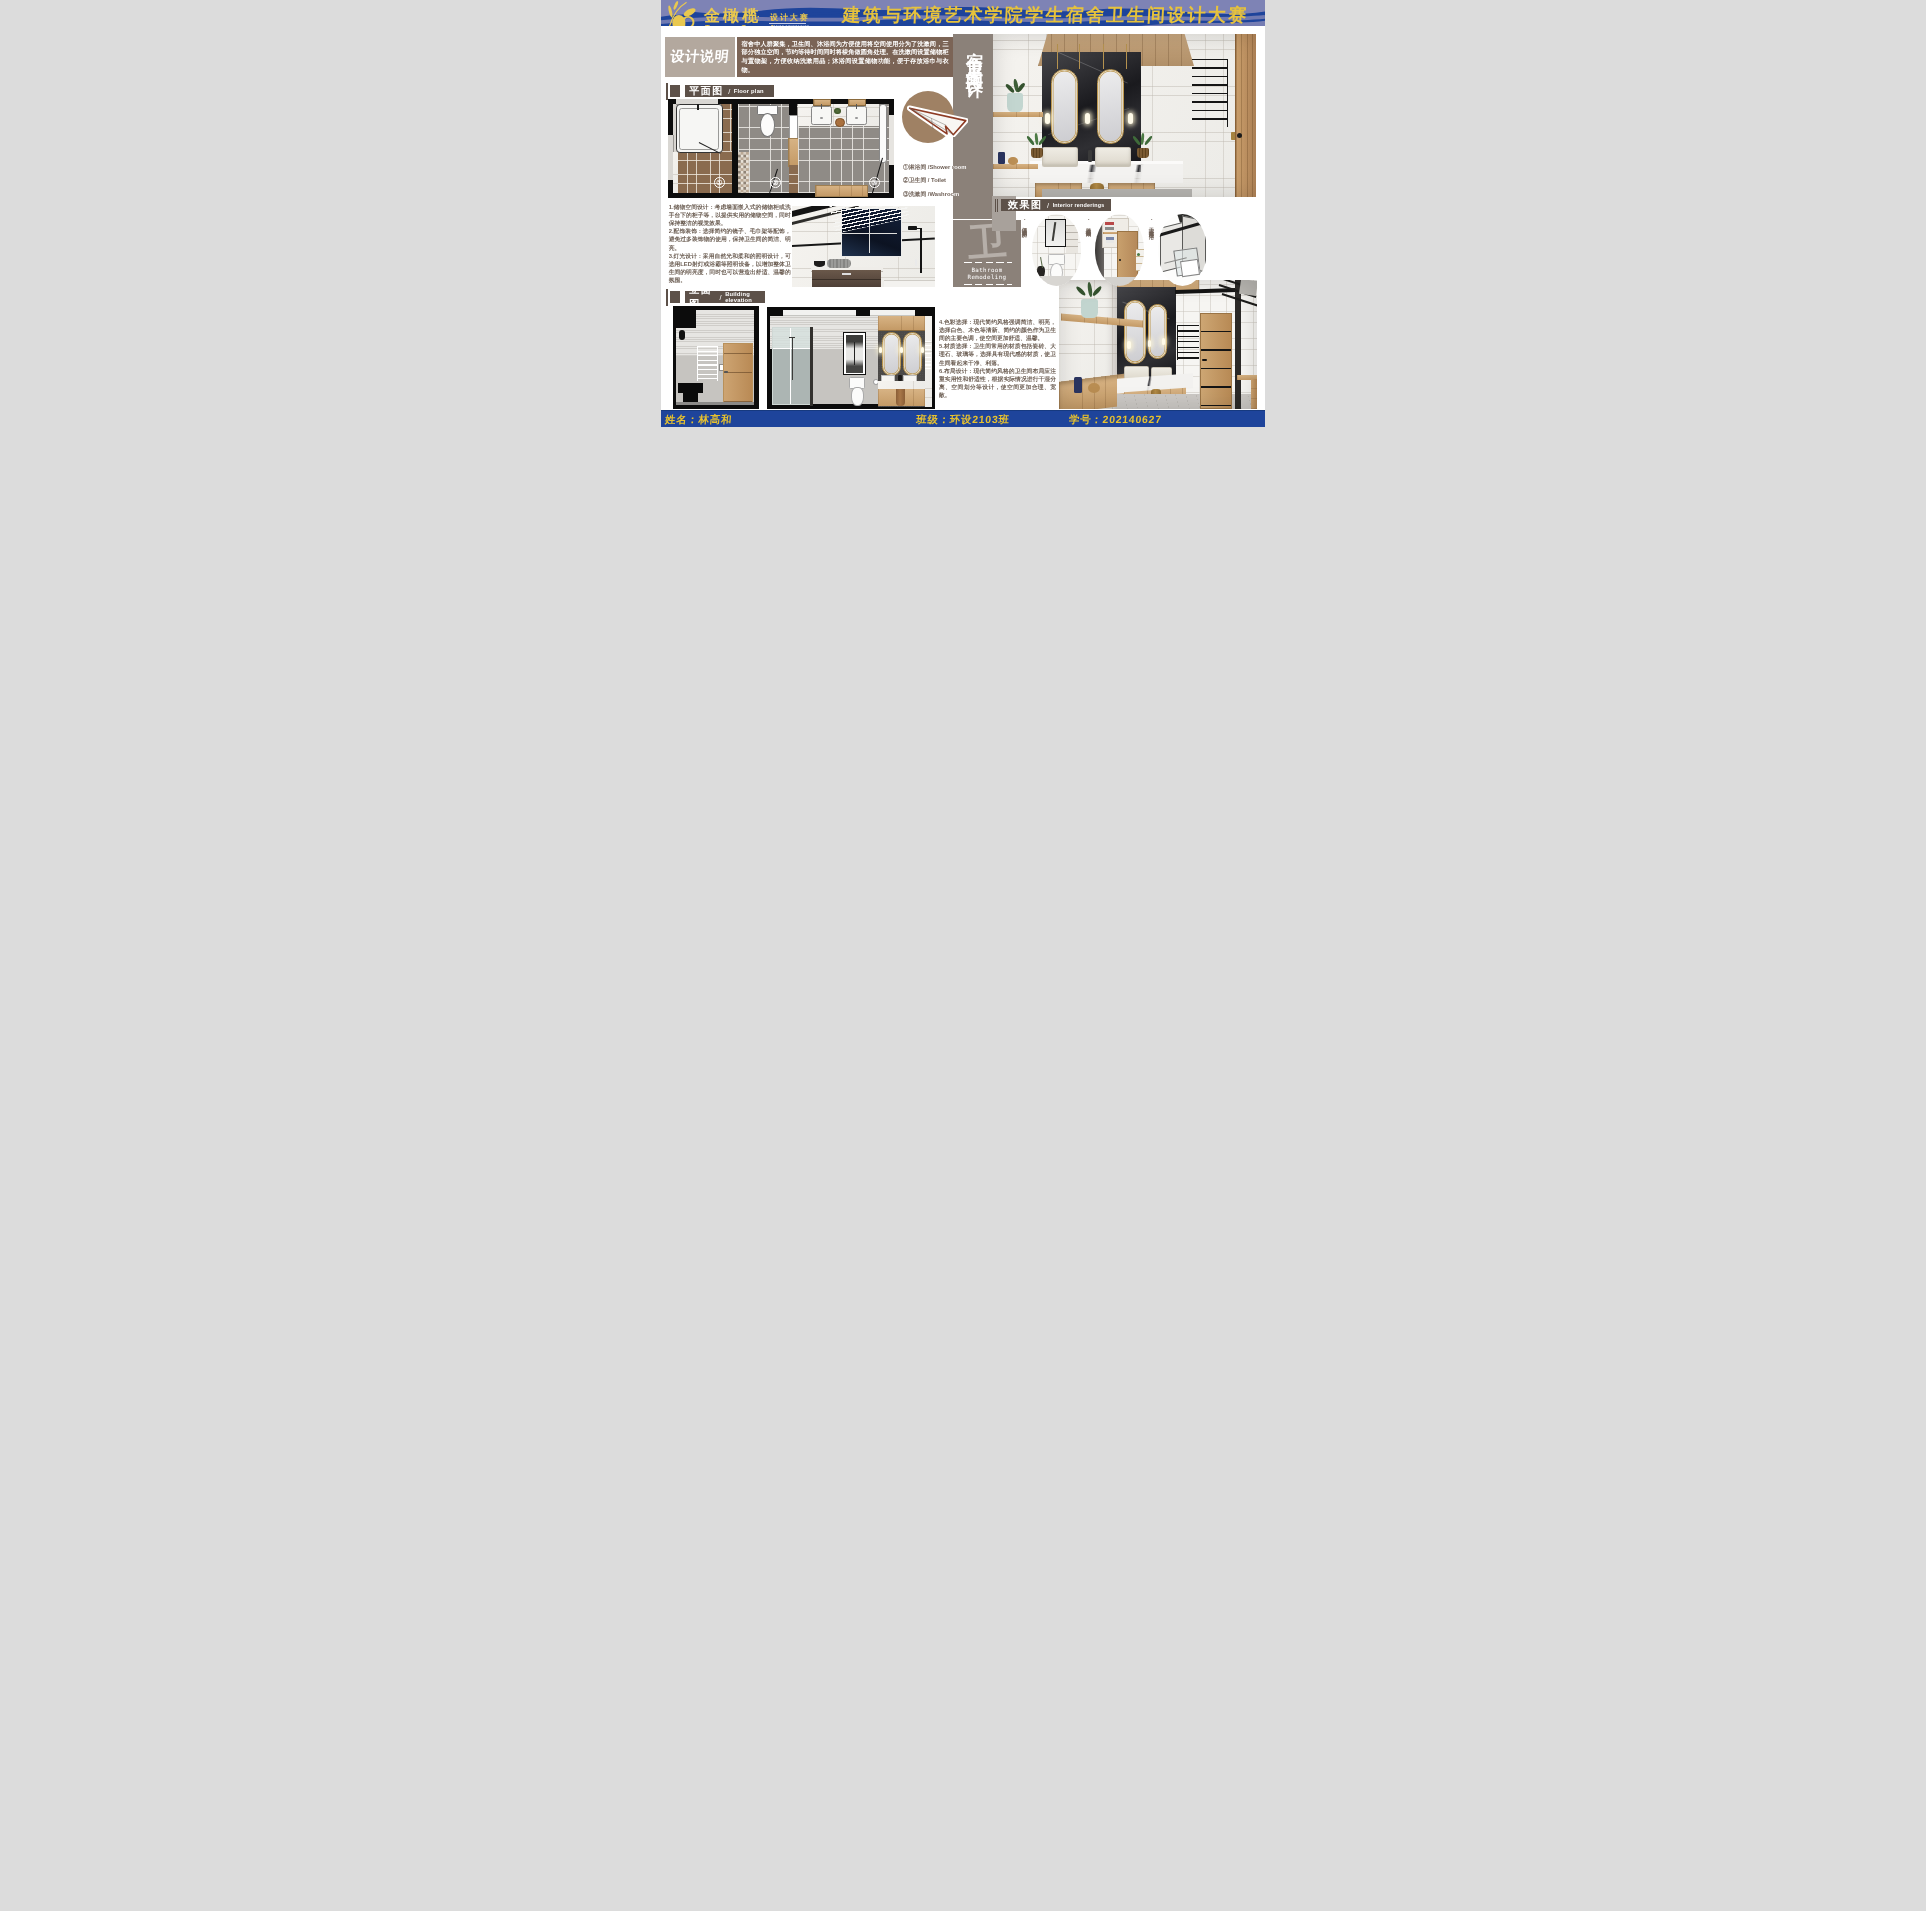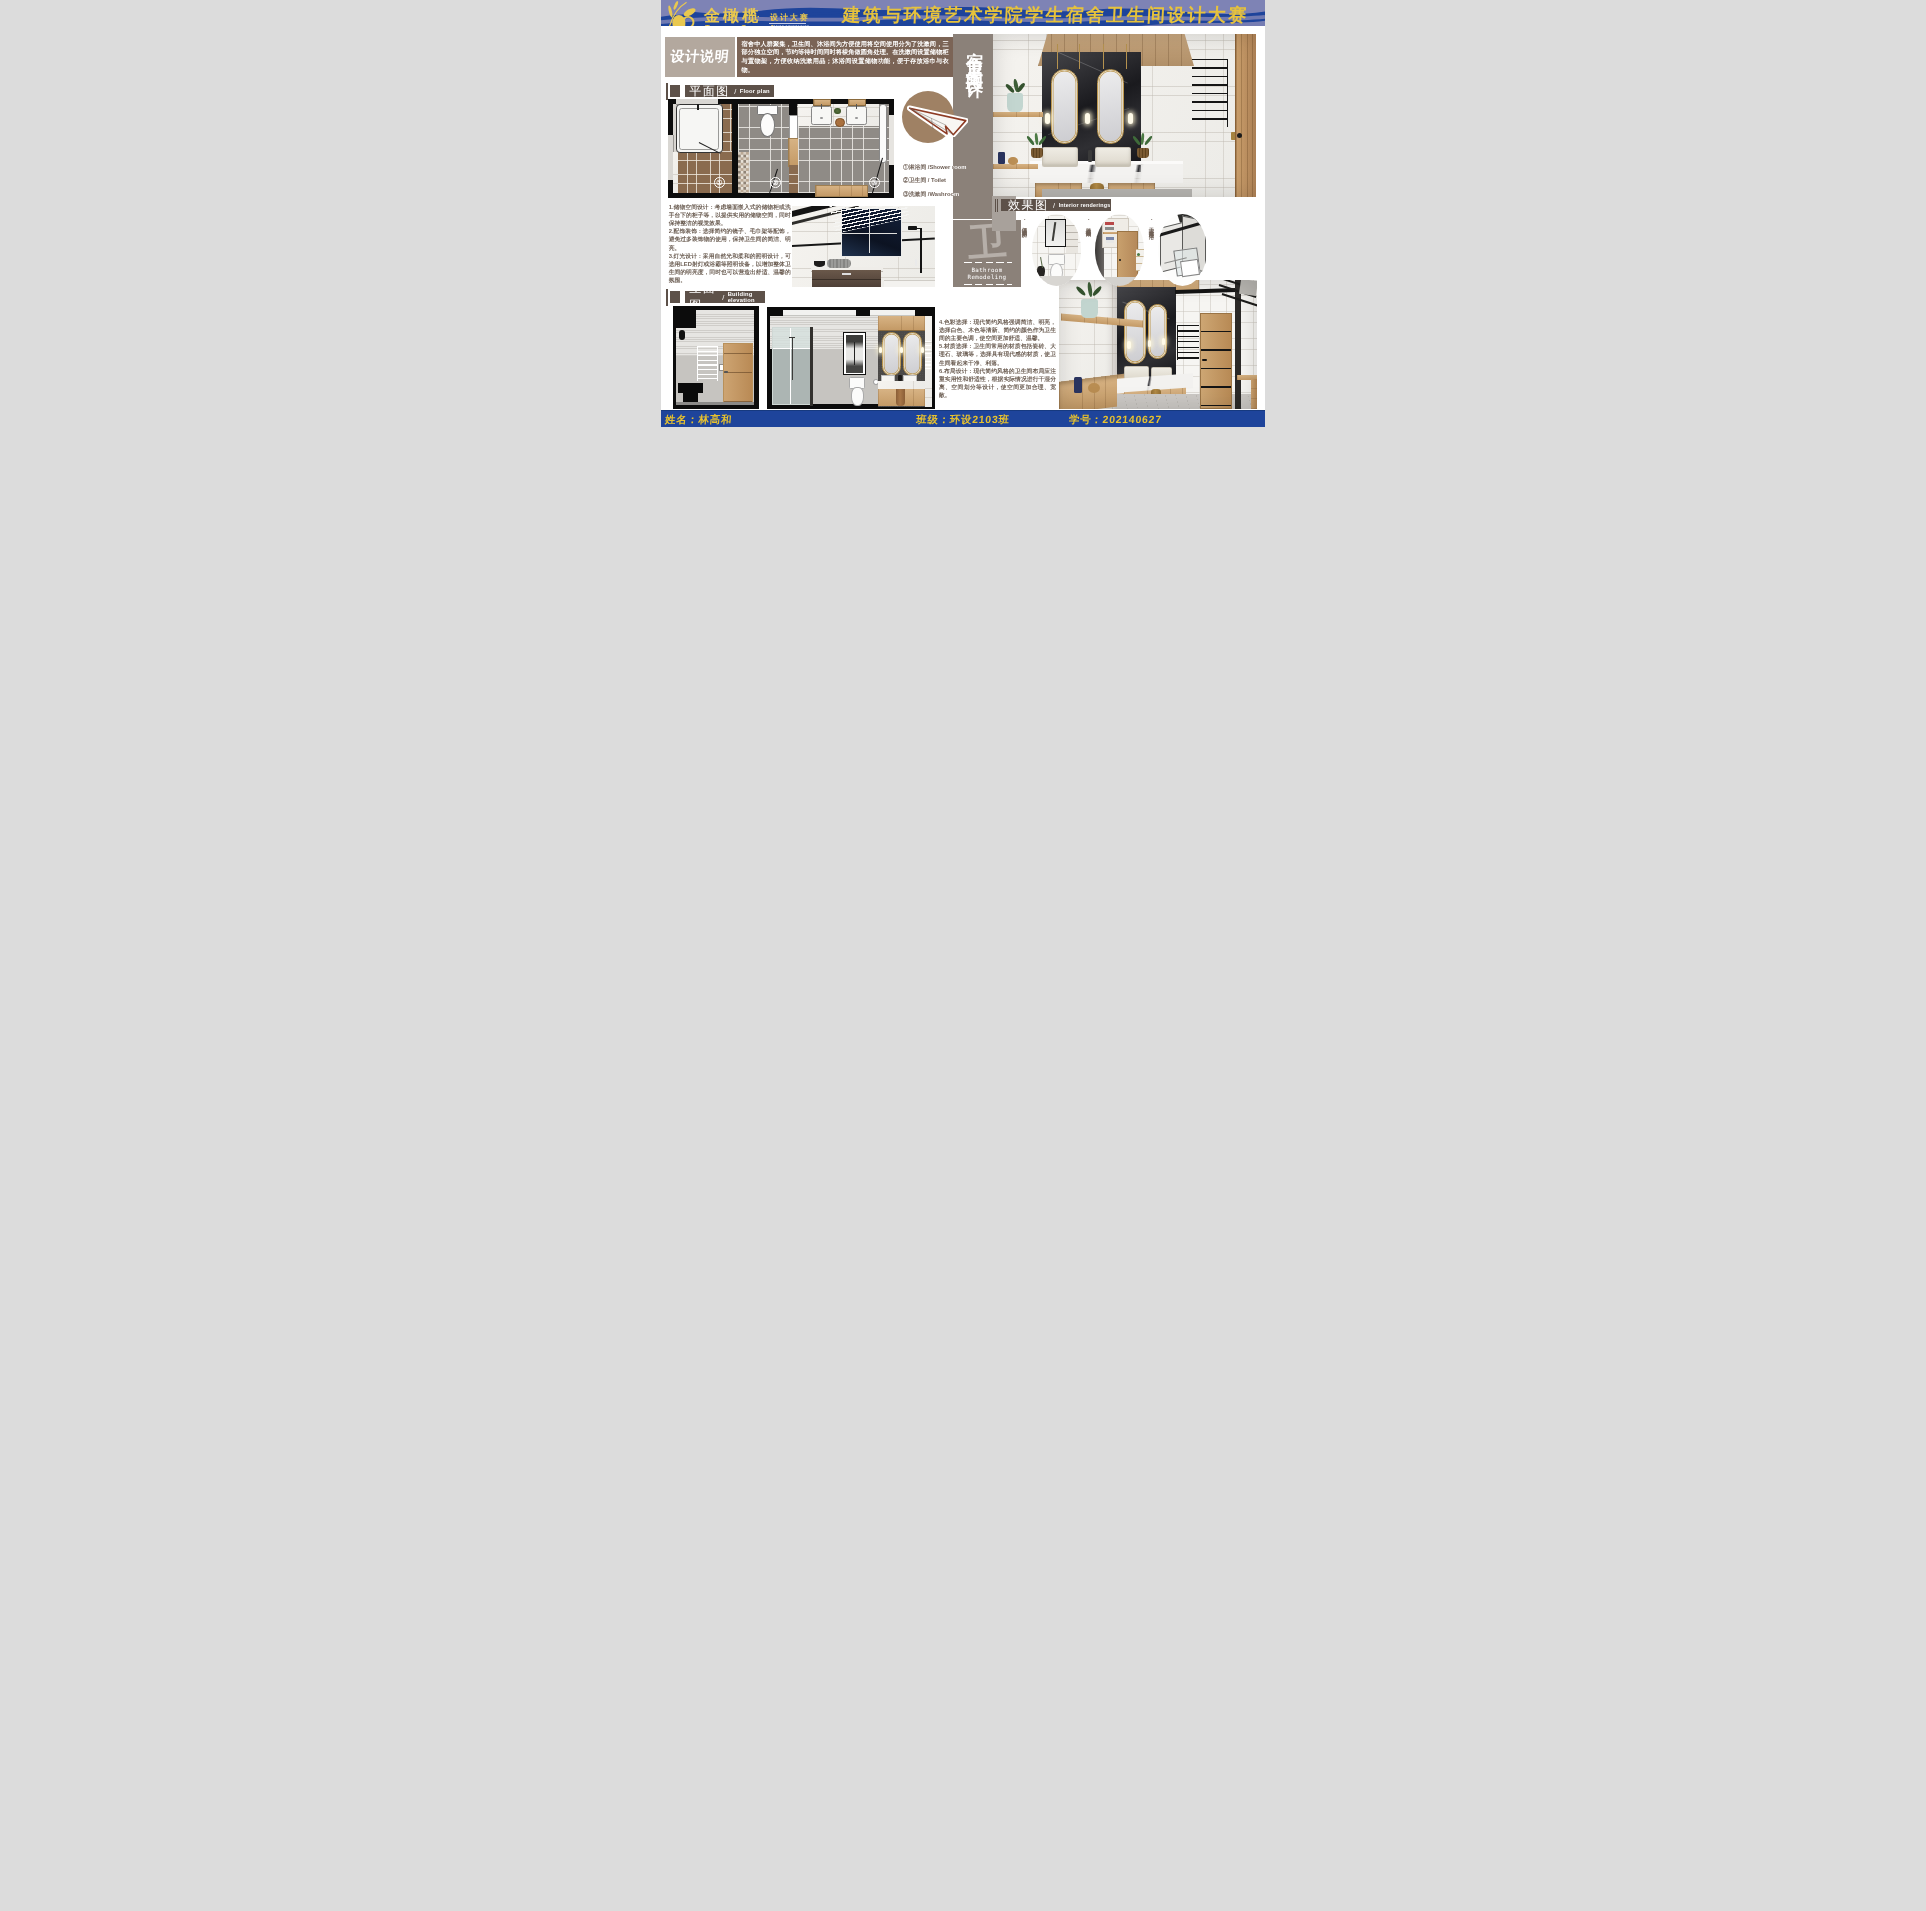--- a/index.html
+++ b/index.html
@@ -14,21 +14,21 @@
   .abs{position:absolute;}
   
   .hdr{left:0;top:0;width:604px;height:26px;background:var(--header-blue,#1e449b);overflow:hidden;}
   .brand-name{color:var(--gold,#e9c84f);font-size:16px;font-weight:700;letter-spacing:3.1px;}
   .brand-sub{color:var(--gold,#e9c84f);font-size:8px;font-weight:700;letter-spacing:1.9px;}
   .brand-sub-en{color:#ccd2e8;font-size:2.5px;letter-spacing:0.6px;}
   .slogan{color:var(--gold,#e9c84f);font-variant:small-caps;font-size:7.7px;font-weight:600;letter-spacing:1.5px;}
   .poster-title{color:var(--title-gold,#e6c23c);font-size:18px;font-weight:900;letter-spacing:2.3px;white-space:nowrap;transform:skewX(-3deg);text-align:center;}
   
   .sec-bar{background:var(--section-bar,#5d5149);color:#fff;display:flex;align-items:center;padding-left:19px;box-sizing:border-box;}
-  .sec-zh{font-size:12px;font-weight:400;letter-spacing:1.5px;}
+  .sec-zh{font-size:10px;font-weight:700;letter-spacing:1.5px;}
   .sec-sep{font-size:7.3px;margin:0 3.5px 0 4.6px;font-weight:400;}
   .sec-en{font-size:5.8px;font-weight:700;letter-spacing:0.2px;}
   .sec-line{background:var(--section-bar,#5d5149);}
   .sec-notch{background:#fff;}
   
   .note-par{color:var(--text-brown,#6b5d52);font-size:5.8px;font-weight:700;line-height:1.4;text-align:justify;}
   .legend-row{font-size:5.8px;color:#6f6056;font-weight:600;height:9.2px;}
   .legend-text{position:absolute;left:0;top:0;white-space:nowrap;}
   .legend-clip{position:absolute;top:0;bottom:0;right:0;overflow:hidden;}
   

